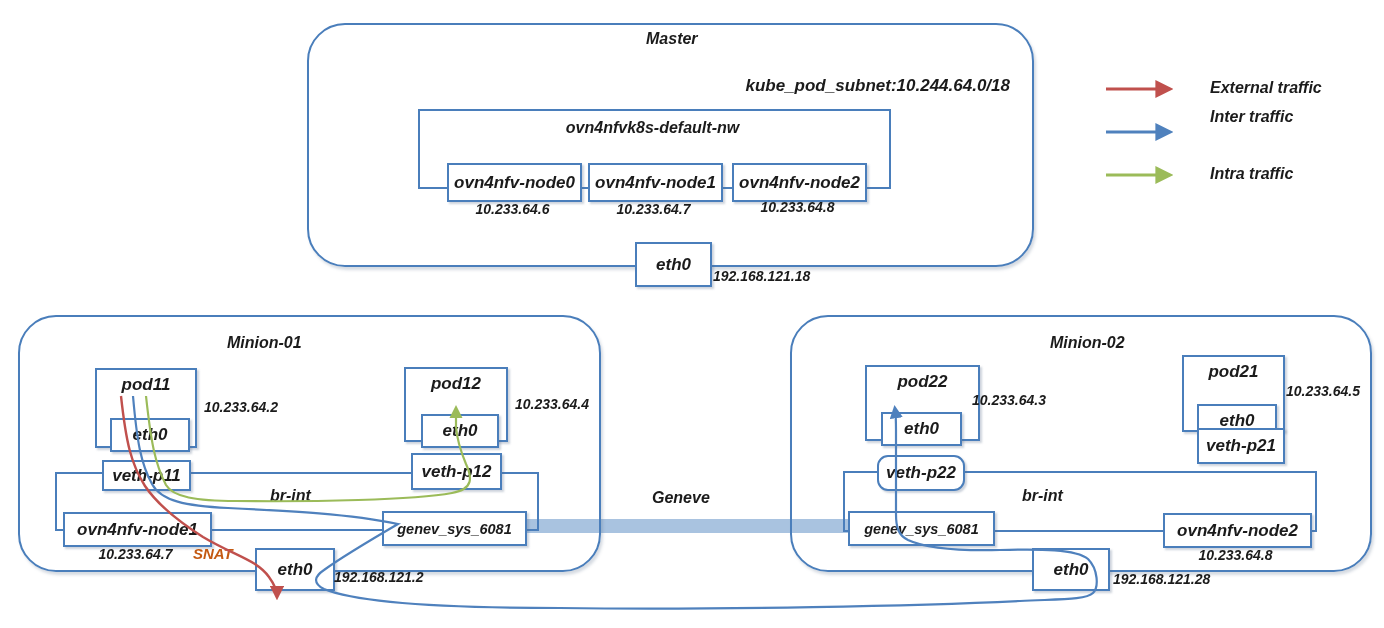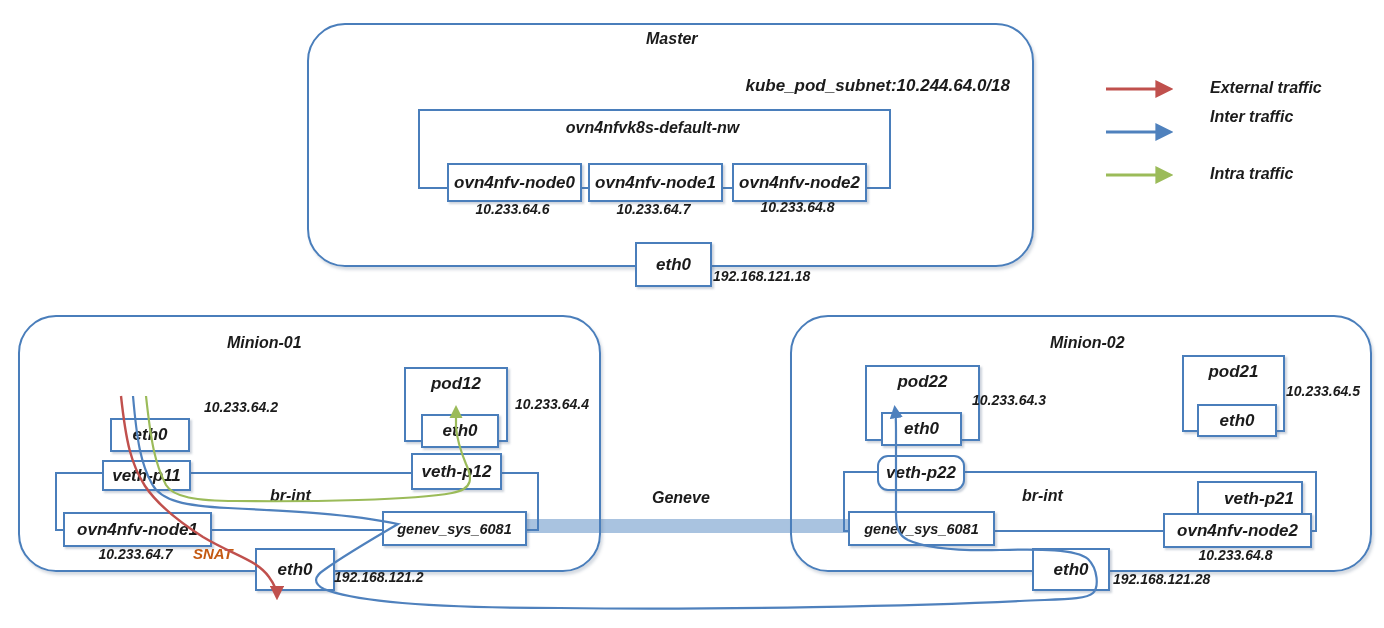--- a/index.html
+++ b/index.html
@@ -76,21 +76,21 @@
   #m2-title{left:1050px;top:334px;}
   #m2-brint-rect{left:843px;top:471px;width:470px;height:57px;}
   #m2-brint-label{left:1022px;top:487px;}
   #m2-pod22{left:865px;top:365px;width:115px;height:76px;}
   #m2-pod22-eth{left:881px;top:412px;width:77px;height:30px;}
   #m2-pod22-ip{left:972px;top:392px;}
   #m2-pod21{left:1182px;top:355px;width:103px;height:77px;}
   #m2-pod21-eth{left:1197px;top:404px;width:76px;height:29px;}
   #m2-pod21-ip{left:1286px;top:383px;}
   #m2-veth22{left:877px;top:455px;width:84px;height:32px;border-radius:11px;}
-  #m2-veth21{left:1197px;top:481px;width:84px;height:32px;padding-left:18px;}
+  #m2-veth21{left:1197px;top:428px;width:84px;height:32px;}
   #m2-genev{left:848px;top:511px;width:143px;height:31px;font-size:14.5px;}
   #m2-node2{left:1163px;top:513px;width:145px;height:31px;}
   #m2-node2-ip{left:1163px;top:547px;width:145px;text-align:center;}
   #m2-eth{left:1032px;top:548px;width:74px;height:39px;}
   #m2-eth-ip{left:1113px;top:571px;}
 
   
   #geneve-label{left:652px;top:489px;}
   #geneve-band{left:521px;top:519px;width:330px;height:14px;}
 </style>
@@ -120,20 +120,21 @@
 
   <div id="legend-ext" class="abs legend-label">External traffic</div>
   <div id="legend-inter" class="abs legend-label">Inter traffic</div>
   <div id="legend-intra" class="abs legend-label">Intra traffic</div>
 
   <div id="m1-box" class="abs outer"></div>
   <div id="m1-title" class="abs title">Minion-01</div>
   <div id="m1-brint-rect" class="abs rect"></div>
   <div id="m1-brint-label" class="abs title">br-int</div>
 
+  <div id="m1-pod11" class="abs node pod">pod11</div>
   <div id="m1-pod11-eth" class="abs node">eth0</div>
   <div id="m1-pod11-ip" class="abs ip">10.233.64.2</div>
 
   <div id="m1-pod12" class="abs node pod">pod12</div>
   <div id="m1-pod12-eth" class="abs node">eth0</div>
   <div id="m1-pod12-ip" class="abs ip">10.233.64.4</div>
 
   <div id="m1-veth11" class="abs node">veth-p11</div>
   <div id="m1-veth12" class="abs node">veth-p12</div>
 

